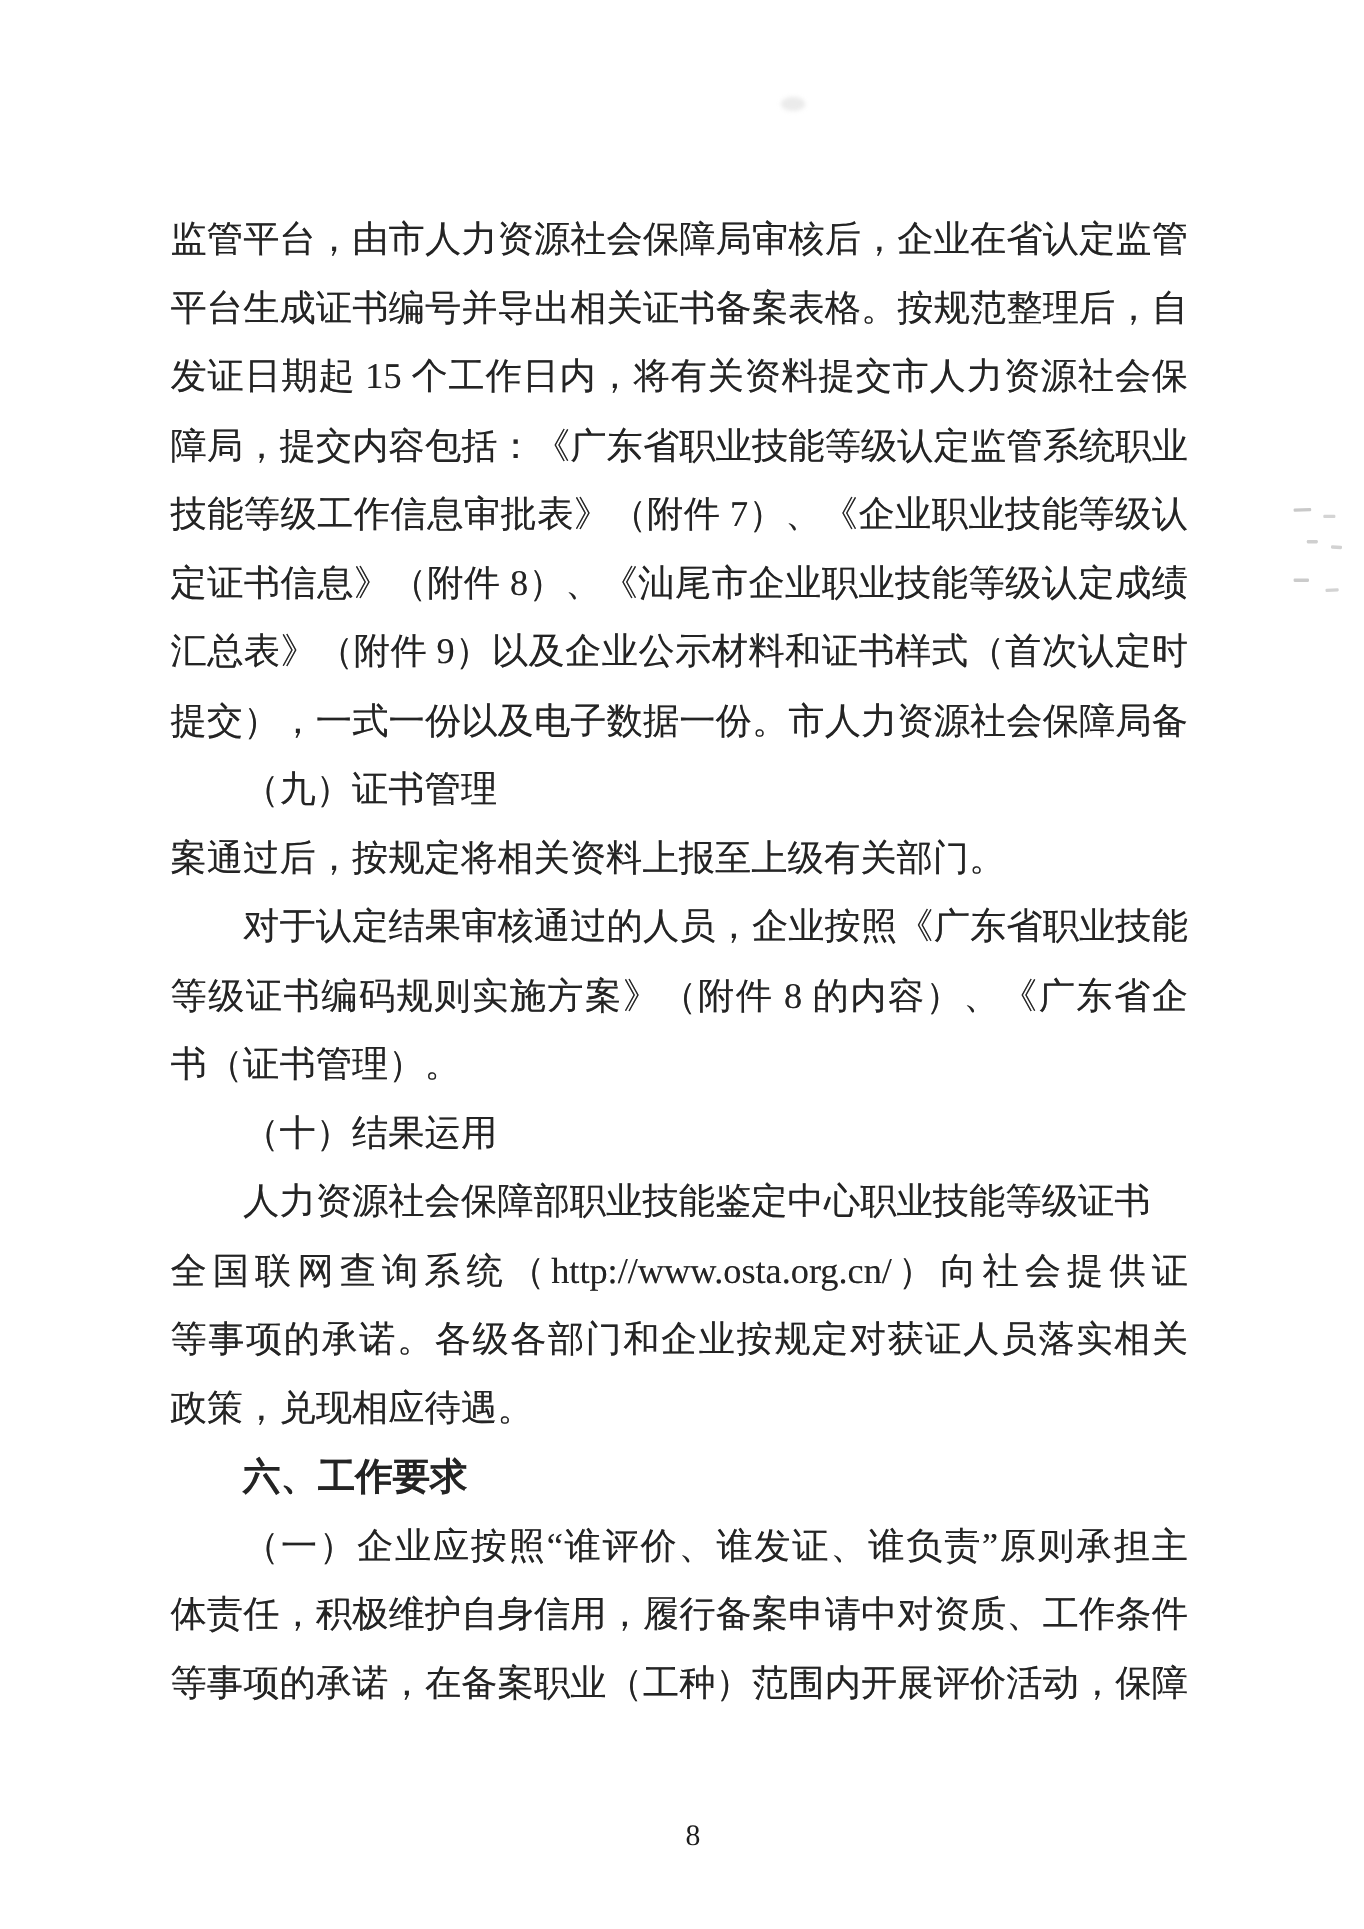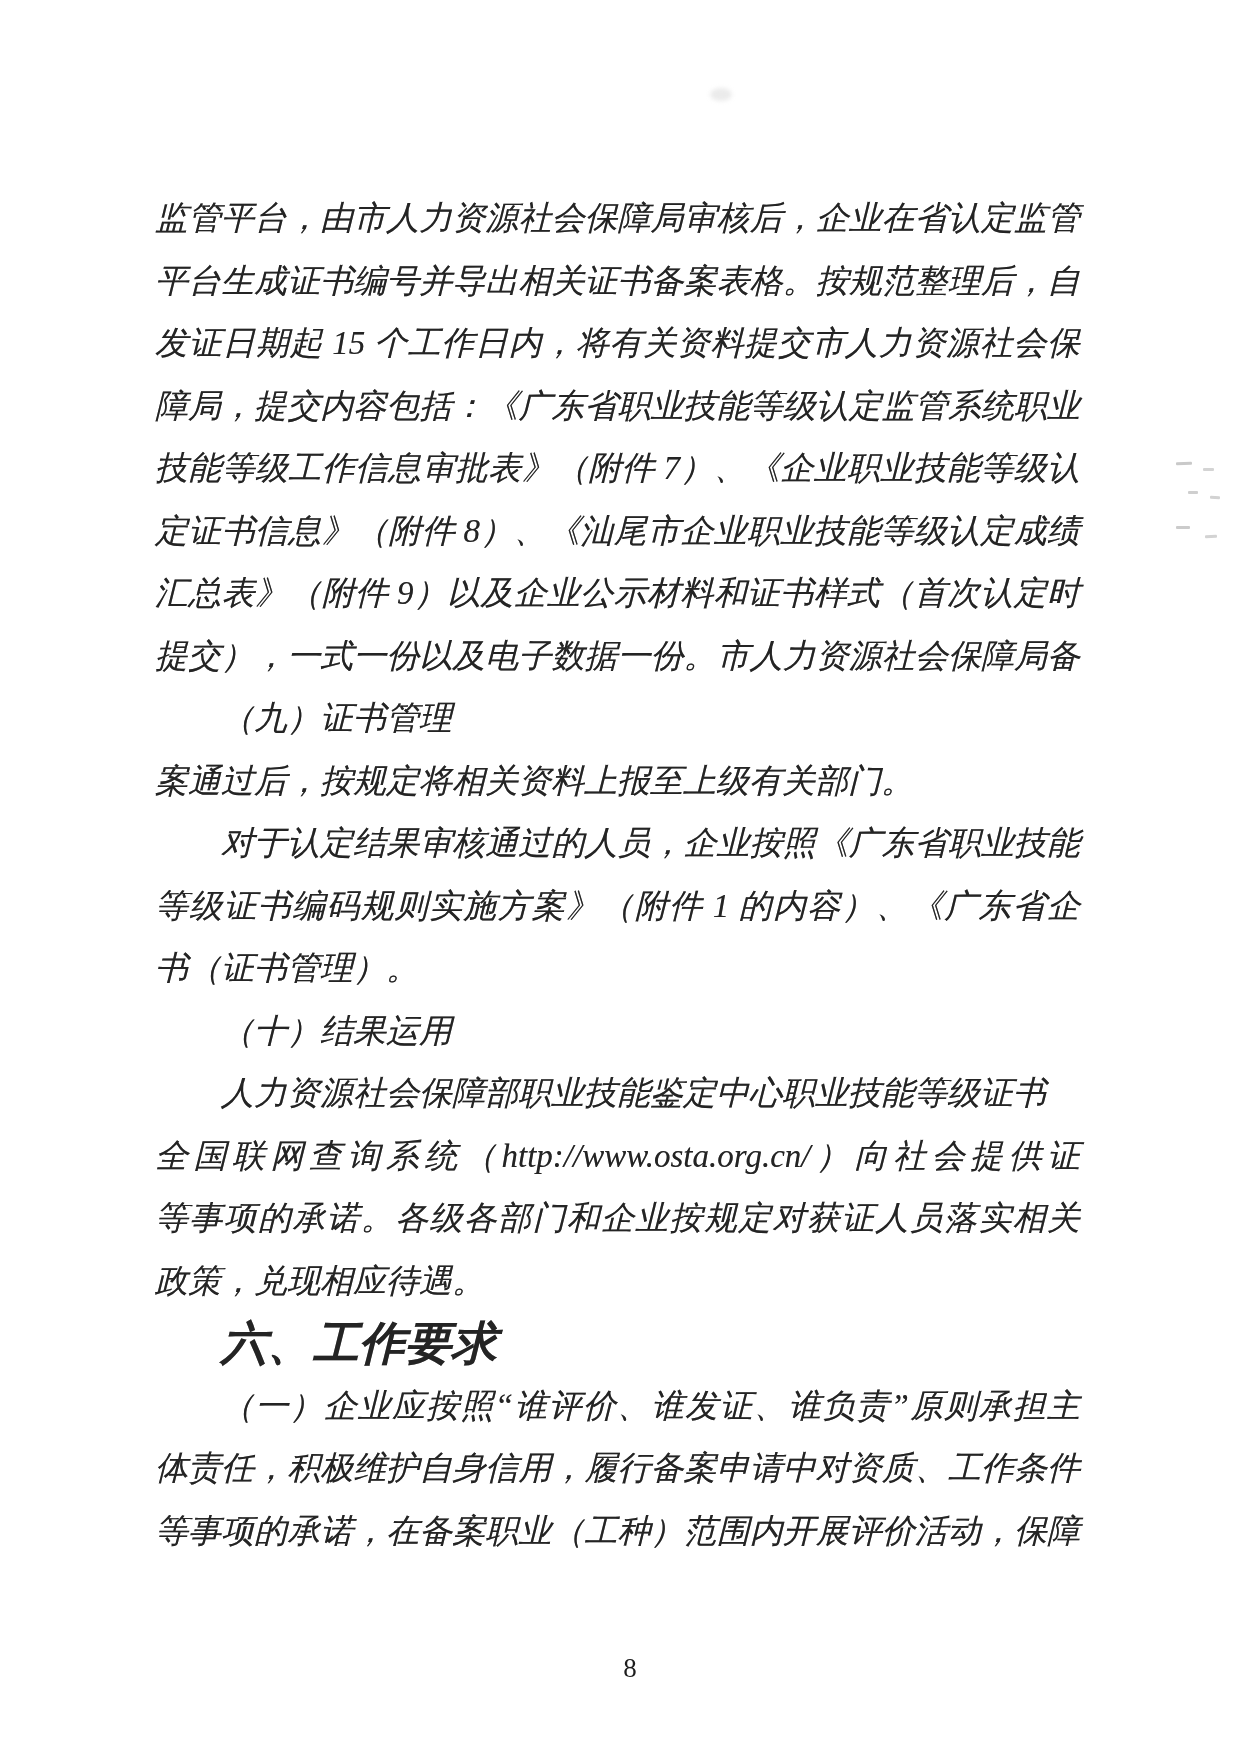--- a/index.html
+++ b/index.html
@@ -21,28 +21,27 @@
   }
   .line {
     font-size: 33px;
     line-height: 62.5px;
     text-align: justify;
     text-align-last: left;
     text-justify: inter-character;
     white-space: normal;
     letter-spacing: 0px;
     text-shadow: 0 0 0.4px rgba(20,20,20,0.45);
-    font-style: italic;
   }
   .line.just { text-align-last: justify; }
   .line.indent { text-indent: 66px; }
   .line.heading {
     font-family: "Liberation Sans", "DejaVu Sans", sans-serif;
     font-weight: 700;
-    font-size: 46px;
+    font-size: 34px;
   }
   .page-number {
     position: absolute;
     top: 1652px;
     left: 610px;
     width: 40px;
     text-align: center;
     font-size: 27px;
     line-height: 32px;
     color: #1d1d1d;
@@ -80,21 +79,21 @@
       <div class="line just">平台生成证书编号并导出相关证书备案表格。按规范整理后，自</div>
       <div class="line just">发证日期起 15 个工作日内，将有关资料提交市人力资源社会保</div>
       <div class="line just">障局，提交内容包括：《广东省职业技能等级认定监管系统职业</div>
       <div class="line just">技能等级工作信息审批表》（附件 7）、《企业职业技能等级认</div>
       <div class="line just">定证书信息》（附件 8）、《汕尾市企业职业技能等级认定成绩</div>
       <div class="line just">汇总表》（附件 9）以及企业公示材料和证书样式（首次认定时</div>
       <div class="line just">提交），一式一份以及电子数据一份。市人力资源社会保障局备</div>
       <div class="line indent">（九）证书管理</div>
       <div class="line">案通过后，按规定将相关资料上报至上级有关部门。</div>
       <div class="line indent just">对于认定结果审核通过的人员，企业按照《广东省职业技能</div>
-      <div class="line just">等级证书编码规则实施方案》（附件 1 的内容）、《广东省企</div>
+      <div class="line just">等级证书编码规则实施方案》（附件 8 的内容）、《广东省企</div>
       <div class="line">书（证书管理）。</div>
       <div class="line indent">（十）结果运用</div>
       <div class="line indent">人力资源社会保障部职业技能鉴定中心职业技能等级证书</div>
       <div class="line just">全国联网查询系统（http://www.osta.org.cn/）向社会提供证</div>
       <div class="line just">等事项的承诺。各级各部门和企业按规定对获证人员落实相关</div>
       <div class="line">政策，兑现相应待遇。</div>
       <div class="line indent heading">六、工作要求</div>
       <div class="line indent just">（一）企业应按照“谁评价、谁发证、谁负责”原则承担主</div>
       <div class="line just">体责任，积极维护自身信用，履行备案申请中对资质、工作条件</div>
       <div class="line just">等事项的承诺，在备案职业（工种）范围内开展评价活动，保障</div>

